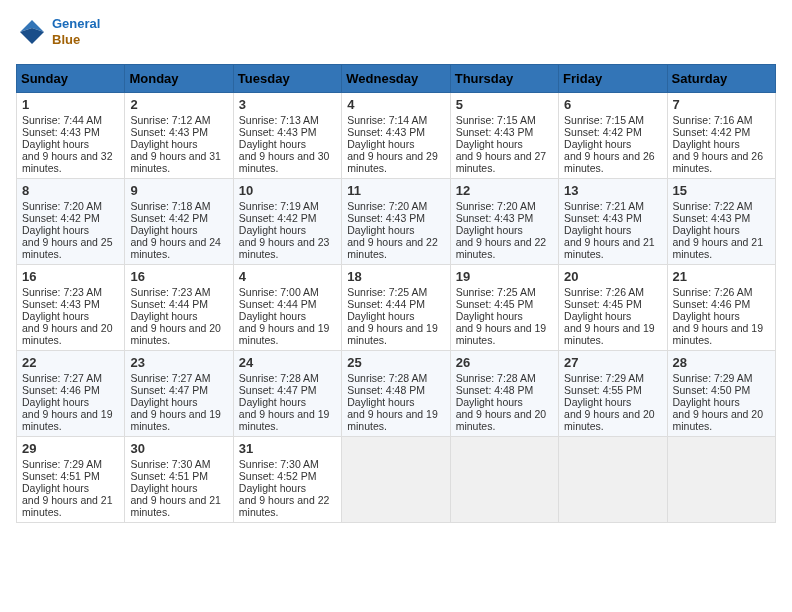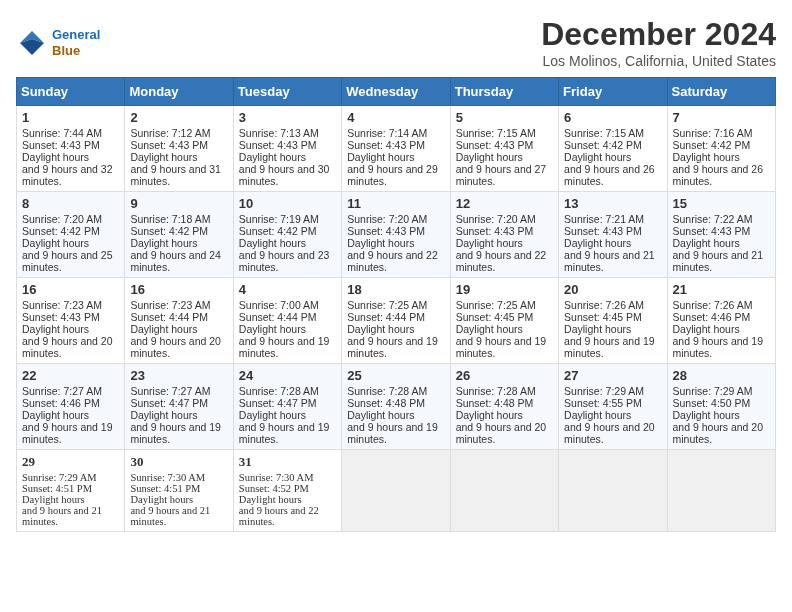--- a/index.html
+++ b/index.html
@@ -6,22 +6,22 @@
     body {
       font-family: Arial, sans-serif;
       background: #fff;
       width: 792px;
       min-height: 612px;
       padding: 16px;
     }
     .header {
       display: flex;
       justify-content: space-between;
-      align-items: center;
-      margin-bottom: 8px;
+      align-items: flex-end;
+      margin-bottom: 16px;
     }
     .logo {
       display: flex;
       align-items: center;
       gap: 4px;
     }
     .logo-text {
       font-size: 13px;
       font-weight: bold;
       color: #333;
@@ -46,21 +46,21 @@
       font-size: 14px;
       color: #555;
     }
     .calendar {
       width: 100%;
       border-collapse: collapse;
       border: 1px solid #ccc;
     }
     .calendar th {
       background: #3375b7;
-      color: #ffffff;
+      color: #000000;
       font-size: 13px;
       font-weight: bold;
       padding: 6px 4px;
       text-align: left;
       border: 1px solid #2a65a0;
     }
     .calendar td {
       vertical-align: top;
       padding: 4px 5px;
       font-size: 10.5px;
@@ -77,40 +77,35 @@
       font-size: 13px;
       font-weight: bold;
       display: block;
       margin-bottom: 2px;
     }
     .cell-empty {
       background: #f0f0f0 !important;
     }
     .last-row td {
       min-height: 70px;
-      font-family: Liberation Serif, serif;
     }
   </style>
 </head>
 <body>
 
 <div class="header">
   <div class="logo">
     <svg class="logo-icon" viewBox="0 0 40 40" xmlns="http://www.w3.org/2000/svg">
       <polygon points="20,5 35,20 20,15 5,20" fill="#3375b7"></polygon>
       <polygon points="20,15 35,20 20,35 5,20" fill="#1a4e8a"></polygon>
     </svg>
     <div class="logo-text">
       <div><span>General</span></div>
       <div><span style="color:#a16207">Blue</span></div>
     </div>
-  </div>
-  <div class="title-block">
-    <div class="month-title">December 2024</div>
-    <div class="location-title">Los Molinos, California, United States</div>
   </div>
 </div>
 
 <table class="calendar">
   <thead>
     <tr id="header-row">
         <th>Sunday</th>
         <th>Monday</th>
         <th>Tuesday</th>
         <th>Wednesday</th>

